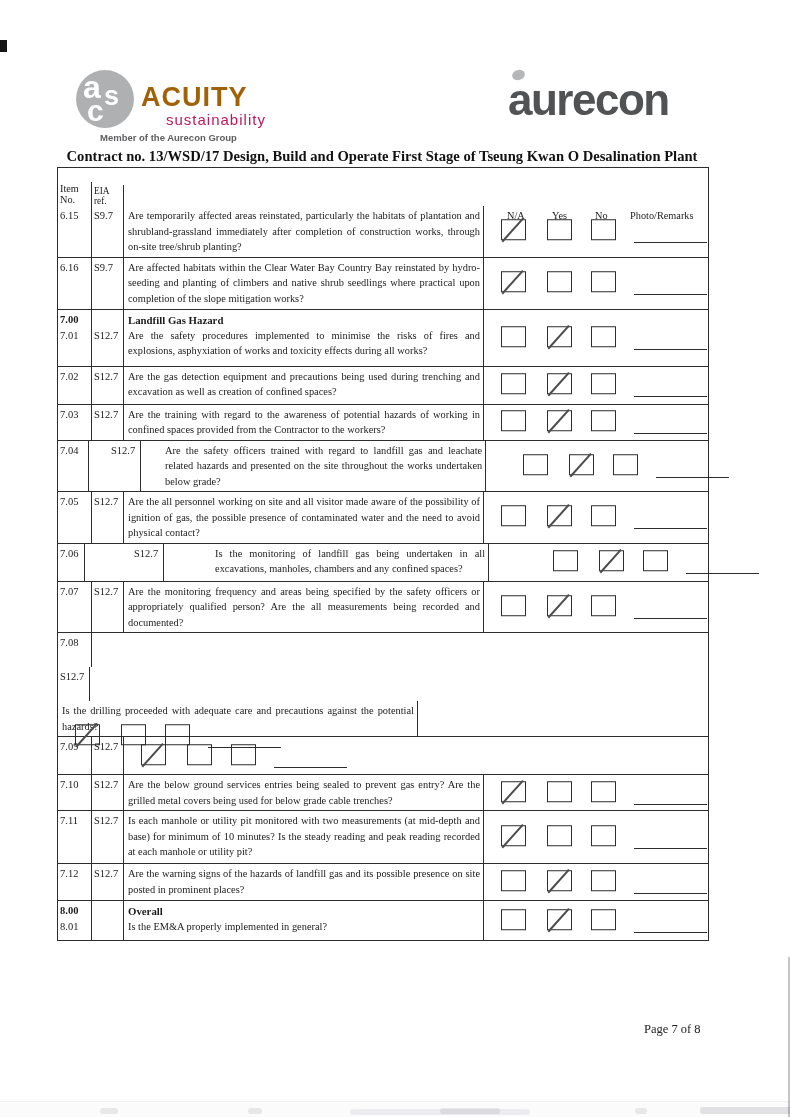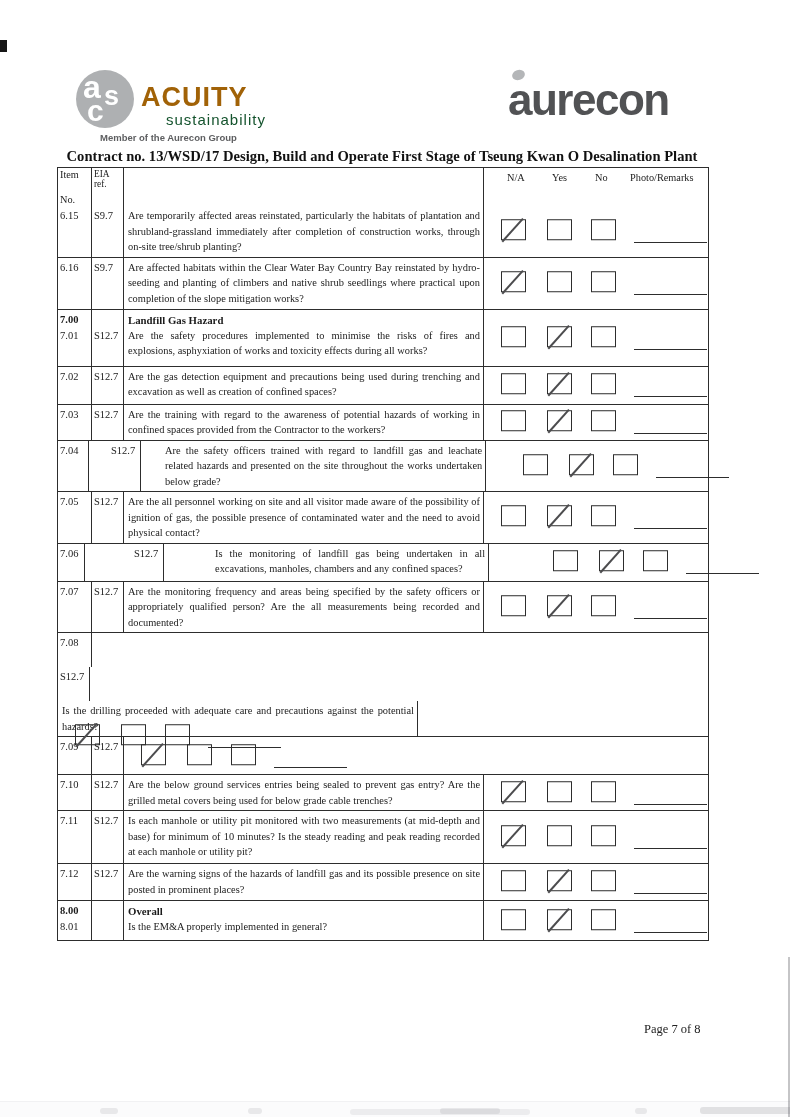--- a/index.html
+++ b/index.html
@@ -23,21 +23,21 @@
   
   .monogram{position:absolute;left:76px;top:70px;width:58px;height:58px;border-radius:50%;
     background:#aeb0b2;overflow:hidden;}
   .monogram span{position:absolute;color:#ffffff;font-family:"Liberation Sans",sans-serif;font-weight:bold;line-height:1;}
   .m-a{left:7px;top:1px;font-size:32px;}
   .m-s{left:28px;top:13px;font-size:27px;}
   .m-c{left:11px;top:26px;font-size:30px;}
   .acuity-name{position:absolute;left:141px;top:82px;font-family:"Liberation Sans",sans-serif;
     font-weight:bold;font-size:27px;letter-spacing:1px;color:#a16207;}
   .acuity-tag{position:absolute;left:166px;top:111px;font-family:"Liberation Sans",sans-serif;
-    font-size:15px;letter-spacing:1px;color:#14532d;}
+    font-size:15px;letter-spacing:1px;color:#be185d;}
   .acuity-member{position:absolute;left:100px;top:132px;font-family:"Liberation Sans",sans-serif;
     font-weight:bold;font-size:9.5px;color:#5d5e60;}
   .aurecon-logo{position:absolute;left:508px;top:78px;font-family:"Liberation Sans",sans-serif;
     font-weight:bold;font-size:44px;letter-spacing:-1.5px;color:#515254;line-height:1;}
   .aurecon-dot{position:absolute;left:4px;top:-8px;width:13px;height:10px;border-radius:50%;
     background:#b4b6b8;transform:rotate(-18deg);}
 
   
   .doc-title{position:absolute;left:57px;top:148px;width:650px;text-align:center;
     font-weight:bold;font-size:14.6px;white-space:nowrap;color:#111;}
@@ -54,21 +54,21 @@
   .c-q{width:360px;border-right:1.2px solid #2d2d2d;box-sizing:border-box;
     padding:2px 3px 2px 4px;font-size:10.4px;line-height:15.5px;}
   .c-checks{width:224px;position:relative;box-sizing:border-box;}
   .c-item .l1,.c-item .l2{line-height:16px;min-height:16px;}
   .c-eia .l1,.c-eia .l2{line-height:16px;min-height:16px;}
   .c-item .l1.bold{font-weight:bold;}
   .section{font-weight:bold;font-size:10.8px;line-height:16px;}
   .section:empty{display:none;}
   .qtext{text-align:justify;}
   
-  .hrow{display:flex;height:38px;box-sizing:border-box;font-size:10.3px;}
+  .hrow{display:flex;height:38px;box-sizing:border-box;font-size:10.3px;align-items:flex-end;}
   .h-item{width:34px;border-right:1.2px solid #2d2d2d;box-sizing:border-box;padding:1px 0 1px 2px;
     display:flex;flex-direction:column;justify-content:space-between;}
   .h-eia{width:32px;border-right:1.2px solid #2d2d2d;box-sizing:border-box;padding:1px 0 0 2px;font-size:9.3px;}
   .h-q{width:360px;border-right:1.2px solid #2d2d2d;box-sizing:border-box;}
   .h-checks{width:224px;position:relative;}
   .h-checks span{position:absolute;top:4px;}
   .h-na{left:23px;} .h-yes{left:68px;} .h-no{left:111px;} .h-remarks{left:146px;}
   
   .box{position:absolute;width:25px;height:21px;border:1.6px solid #2d2d2d;top:50%;
     transform:translateY(-56%);box-sizing:border-box;}

